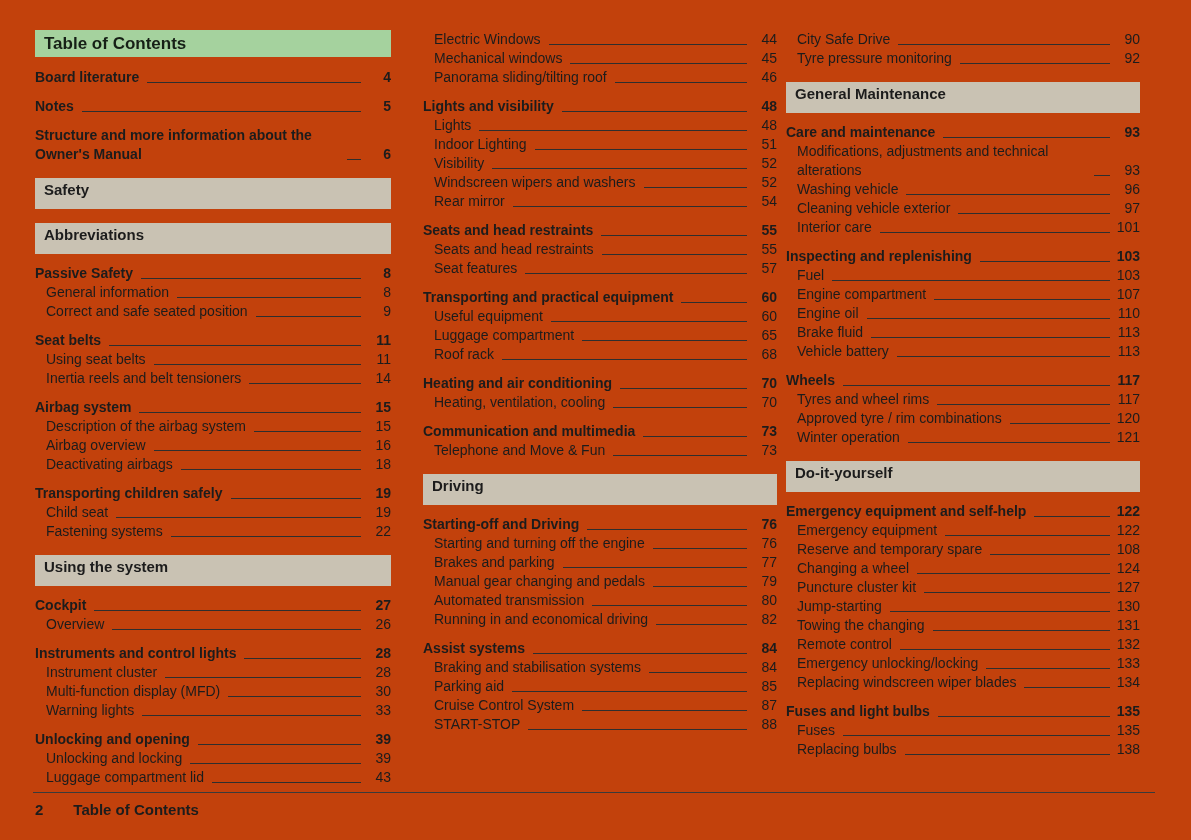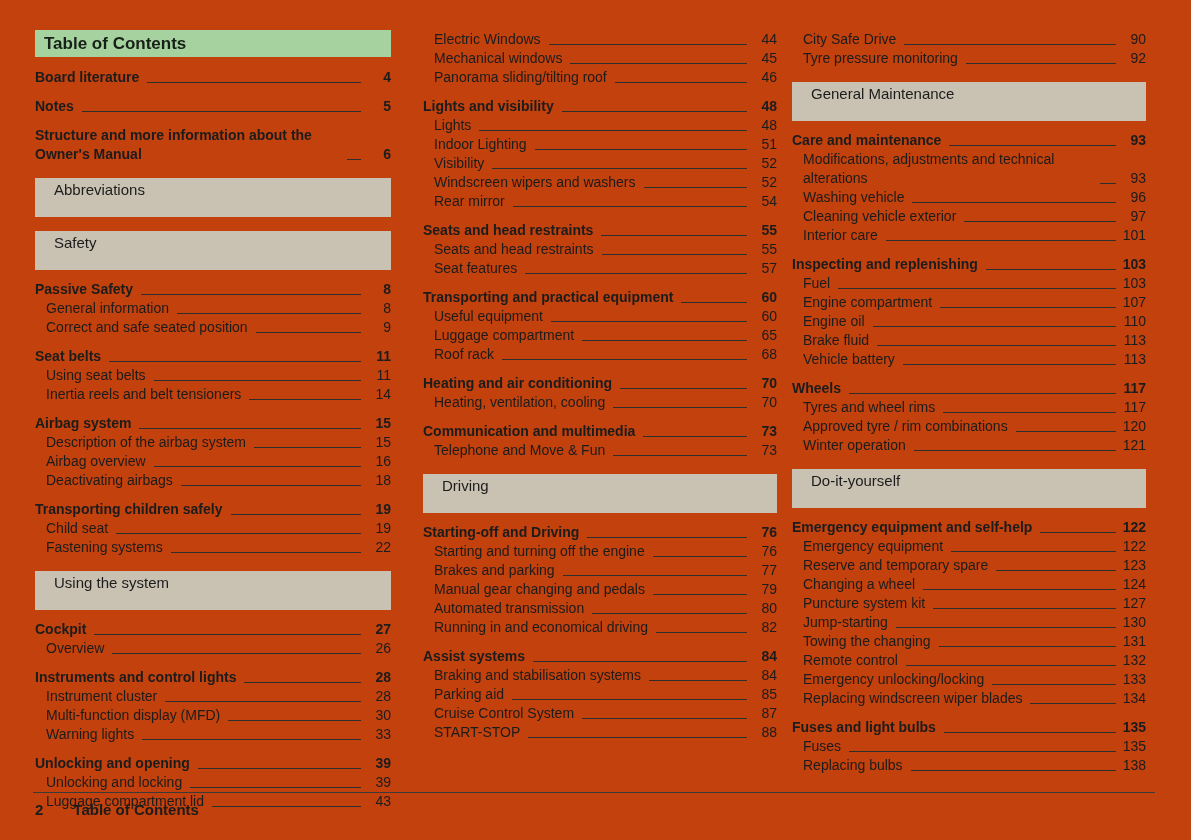--- a/index.html
+++ b/index.html
@@ -3,35 +3,35 @@
 <meta charset="utf-8">
 <style>
   * { margin:0; padding:0; box-sizing:border-box; }
   html,body { background:#ffffff; }
   body { font-family:"Liberation Sans", sans-serif; color:#1c1c1c; }
   .page { position:relative; width:1191px; height:840px; background:#c2410c; overflow:hidden; }
 
   .col { position:absolute; top:30px; }
   .col1 { left:35px;  width:356px; }
   .col2 { left:423px; width:354px; }
-  .col3 { left:786px; width:354px;margin-left:6px; }
+  .col3 { left:786px; width:354px; }
   .col > :first-child { margin-top:0; }
 
   .banner-green {
     background: var(--green,#a5d29e);
     font-weight:bold; font-size:17px;
     height:27px; line-height:27px;
     padding-left:9px; margin:0 0 11px 0;
     color:#162016;
   }
   .banner-tan {
     background: var(--tan,#c9c2b3);
-    font-weight:normal; font-size:15px;
-    height:39px; line-height:23px;
-    padding-left:19px; margin:14px 0 10px 0;
+    font-weight:bold; font-size:15px;
+    height:31px; line-height:23px;
+    padding-left:9px; margin:14px 0 10px 0;
     color:#1c1c1c;
   }
 
   .group { margin-top:10px; }
 
   .entry { display:flex; align-items:flex-end; font-size:14px; line-height:19px; }
   .entry.main { font-weight:bold; }
   .entry.sub  { padding-left:11px; }
   .label  { flex:0 1 auto; }
   .leader { flex:1 1 18px; min-width:14px; border-bottom:1.4px solid #2e2e2e; margin:0 6px 4px 8px; }
@@ -61,22 +61,22 @@
           <span class="pg">5</span>
         </div>
       </div>
       <div class="group">
         <div class="entry main">
           <span class="label">Structure and more information about the Owner's Manual</span>
           <span class="leader"></span>
           <span class="pg">6</span>
         </div>
       </div>
+      <div class="banner-tan">Safety</div>
       <div class="banner-tan">Abbreviations</div>
-      <div class="banner-tan">Safety</div>
       <div class="group">
         <div class="entry main">
           <span class="label">Passive Safety</span>
           <span class="leader"></span>
           <span class="pg">8</span>
         </div>
         <div class="entry sub">
           <span class="label">General information</span>
           <span class="leader"></span>
           <span class="pg">8</span>
@@ -473,29 +473,29 @@
           <span class="pg">122</span>
         </div>
         <div class="entry sub">
           <span class="label">Emergency equipment</span>
           <span class="leader"></span>
           <span class="pg">122</span>
         </div>
         <div class="entry sub">
           <span class="label">Reserve and temporary spare</span>
           <span class="leader"></span>
-          <span class="pg">123</span>
+          <span class="pg">108</span>
         </div>
         <div class="entry sub">
           <span class="label">Changing a wheel</span>
           <span class="leader"></span>
           <span class="pg">124</span>
         </div>
         <div class="entry sub">
-          <span class="label">Puncture system kit</span>
+          <span class="label">Puncture cluster kit</span>
           <span class="leader"></span>
           <span class="pg">127</span>
         </div>
         <div class="entry sub">
           <span class="label">Jump-starting</span>
           <span class="leader"></span>
           <span class="pg">130</span>
         </div>
         <div class="entry sub">
           <span class="label">Towing the changing</span>

